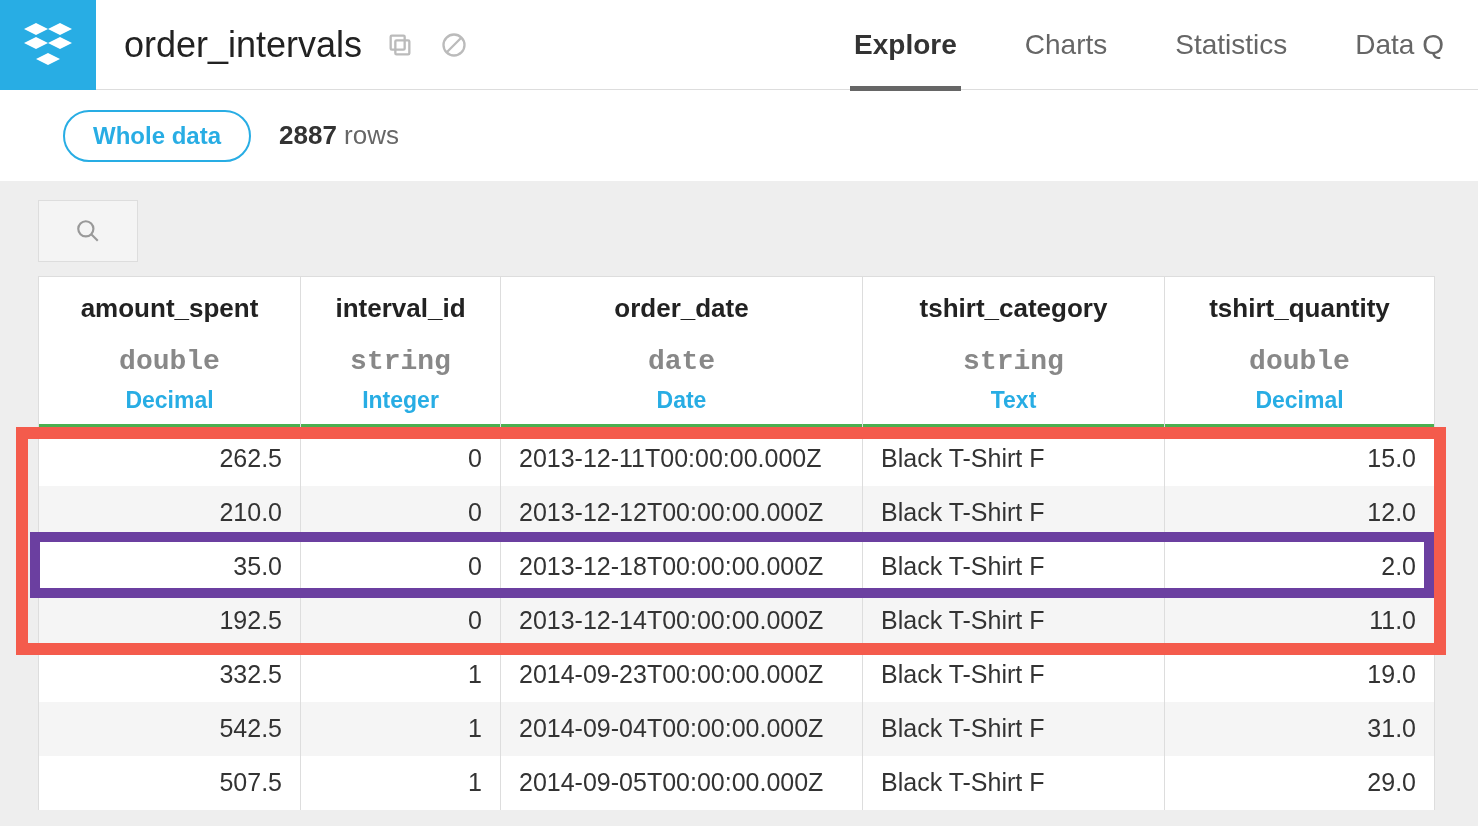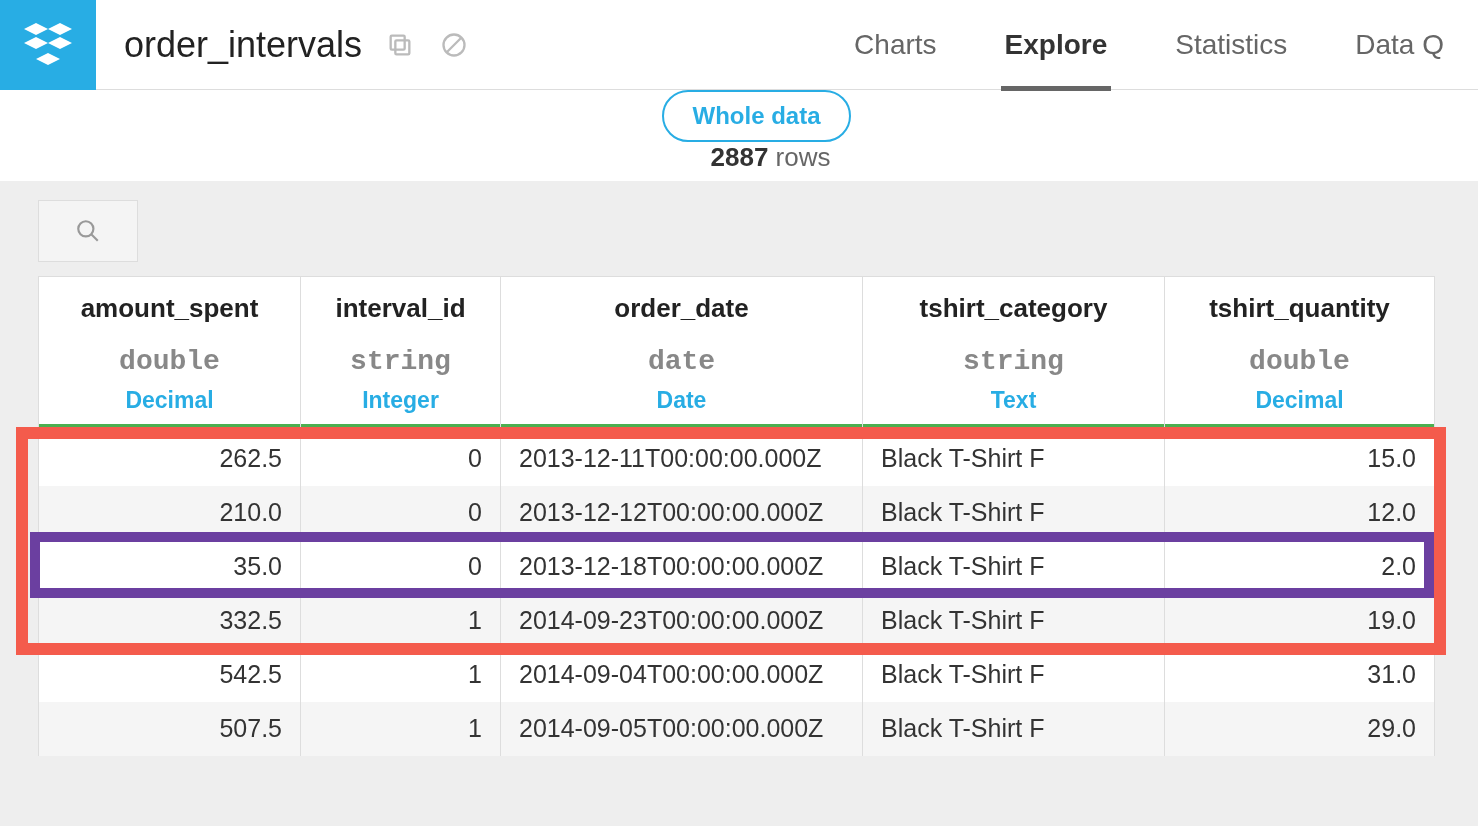--- a/index.html
+++ b/index.html
@@ -74,21 +74,20 @@
     background: #666;
   }
 
   
   .filter-row {
     display: flex;
     align-items: center;
     height: 92px;
     padding-left: 63px;
     border-bottom: 1px solid #eee;
-    flex-direction: column;
   }
   .pill {
     border: 2px solid #28ADE4;
     color: #28ADE4;
     border-radius: 28px;
     padding: 10px 28px;
     font-size: 24px;
     font-weight: 700;
     margin-right: 28px;
     cursor: pointer;
@@ -192,22 +191,22 @@
       </svg>
     </span>
     <span class="title-icon">
       <svg viewBox="0 0 24 24" fill="none" stroke="currentColor" stroke-width="2">
         <circle cx="12" cy="12" r="9"></circle>
         <line x1="6" y1="18" x2="18" y2="6"></line>
       </svg>
     </span>
   </div>
   <div class="tabs">
+    <div class="tab active">Explore</div>
     <div class="tab">Charts</div>
-    <div class="tab active">Explore</div>
     <div class="tab">Statistics</div>
     <div class="tab">Data Q</div>
   </div>
 </div>
 
 <div class="filter-row">
   <div class="pill">Whole data</div>
   <div class="row-count">
     <strong>2887</strong>
     <span>rows</span>
@@ -291,20 +290,27 @@
           <td class="num">12.0</td>
         </tr>
         <tr>
           <td class="num">35.0</td>
           <td class="num">0</td>
           <td class="txt">2013-12-18T00:00:00.000Z</td>
           <td class="txt">Black T-Shirt F</td>
           <td class="num">2.0</td>
         </tr>
         <tr>
+          <td class="num">192.5</td>
+          <td class="num">0</td>
+          <td class="txt">2013-12-14T00:00:00.000Z</td>
+          <td class="txt">Black T-Shirt F</td>
+          <td class="num">11.0</td>
+        </tr>
+        <tr>
           <td class="num">332.5</td>
           <td class="num">1</td>
           <td class="txt">2014-09-23T00:00:00.000Z</td>
           <td class="txt">Black T-Shirt F</td>
           <td class="num">19.0</td>
         </tr>
         <tr>
           <td class="num">542.5</td>
           <td class="num">1</td>
           <td class="txt">2014-09-04T00:00:00.000Z</td>

